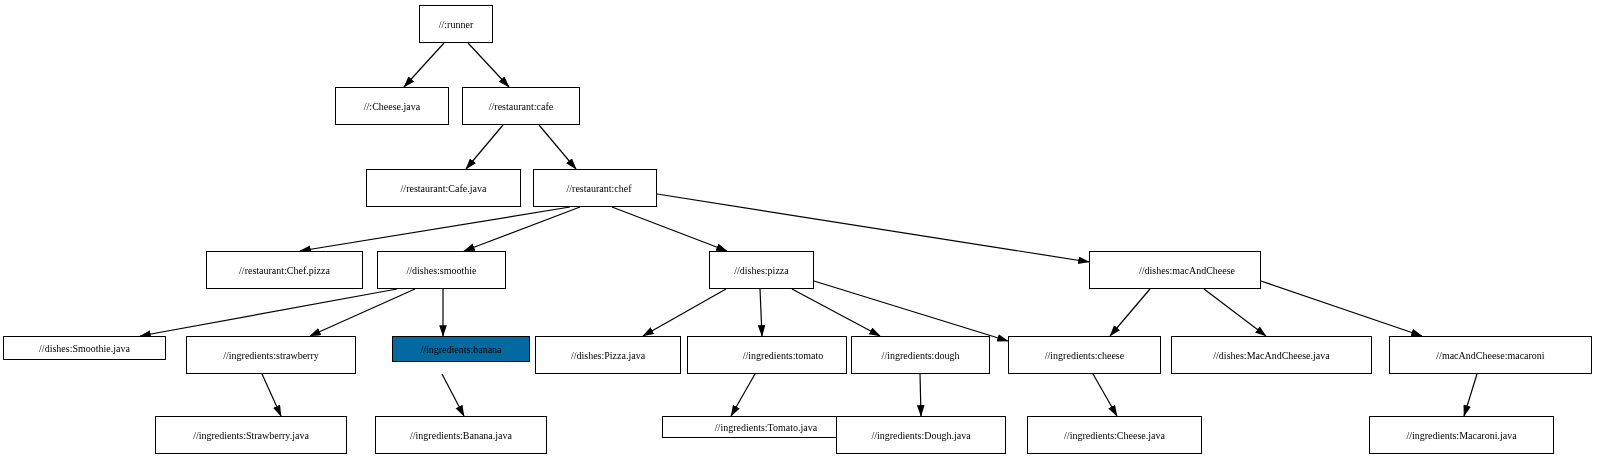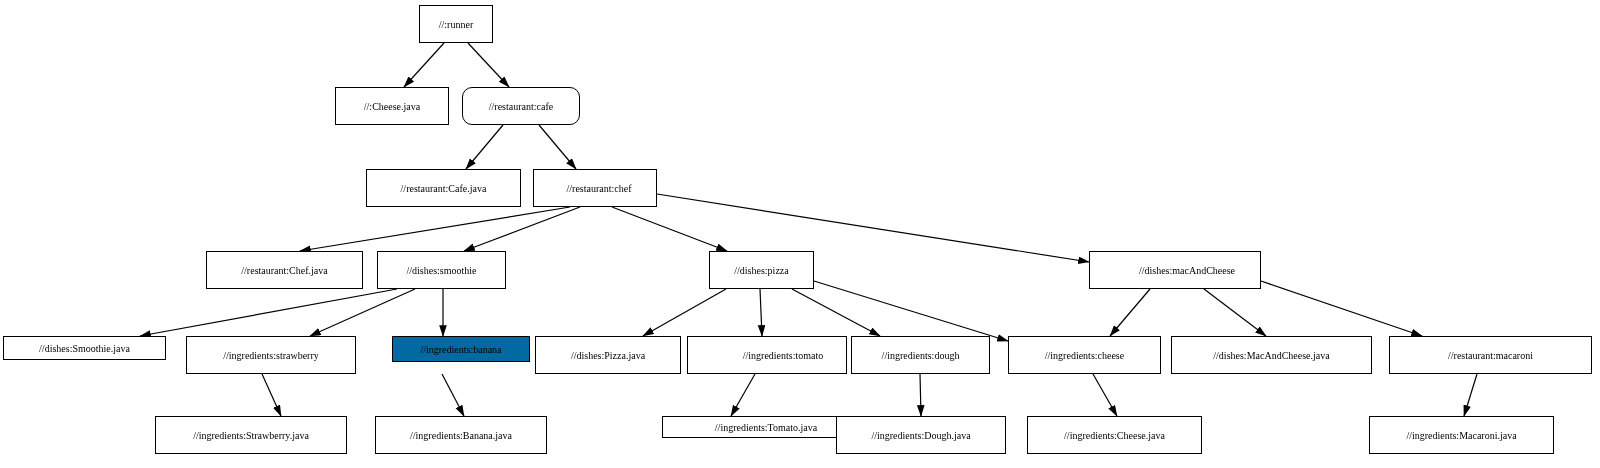--- a/index.html
+++ b/index.html
@@ -57,31 +57,31 @@
         <line x1="1477" y1="374" x2="1464" y2="416" stroke="#000000" stroke-width="1.2" marker-end="url(#arrow)"></line>
       </g>
   </svg>
   <div id="node-layer">
       <div class="node" style="left: 419px; top: 5px; width: 74px; height: 38px; border-color: rgb(0, 0, 0); background: rgb(255, 255, 255);">
         <span>//:runner</span>
       </div>
       <div class="node" style="left: 335px; top: 87px; width: 114px; height: 38px; border-color: rgb(0, 0, 0); background: rgb(255, 255, 255);">
         <span>//:Cheese.java</span>
       </div>
-      <div class="node" style="left: 462px; top: 87px; width: 118px; height: 38px; border-color: rgb(0, 0, 0); background: rgb(255, 255, 255); border-radius: 10px;">
+      <div class="node" style="left: 462px; top: 87px; width: 118px; height: 38px; border-color: rgb(0, 0, 0); background: rgb(255, 255, 255);">
         <span>//restaurant:cafe</span>
       </div>
       <div class="node" style="left: 366px; top: 169px; width: 155px; height: 38px; border-color: rgb(0, 0, 0); background: rgb(255, 255, 255);">
         <span>//restaurant:Cafe.java</span>
       </div>
       <div class="node" style="left: 533px; top: 169px; width: 124px; height: 38px; border-color: rgb(0, 0, 0); background: rgb(255, 255, 255); padding-left: 8px;">
         <span>//restaurant:chef</span>
       </div>
       <div class="node" style="left: 206px; top: 251px; width: 157px; height: 38px; border-color: rgb(0, 0, 0); background: rgb(255, 255, 255);">
-        <span>//restaurant:Chef.java</span>
+        <span>//restaurant:Chef.pizza</span>
       </div>
       <div class="node" style="left: 377px; top: 251px; width: 129px; height: 38px; border-color: rgb(0, 0, 0); background: rgb(255, 255, 255);">
         <span>//dishes:smoothie</span>
       </div>
       <div class="node" style="left: 709px; top: 251px; width: 105px; height: 38px; border-color: rgb(0, 0, 0); background: rgb(255, 255, 255);">
         <span>//dishes:pizza</span>
       </div>
       <div class="node" style="left: 1089px; top: 251px; width: 172px; height: 38px; border-color: rgb(0, 0, 0); background: rgb(255, 255, 255); padding-left: 24px;">
         <span>//dishes:macAndCheese</span>
       </div>
@@ -103,21 +103,21 @@
       <div class="node" style="left: 851px; top: 336px; width: 139px; height: 38px; border-color: rgb(0, 0, 0); background: rgb(255, 255, 255);">
         <span>//ingredients:dough</span>
       </div>
       <div class="node" style="left: 1008px; top: 336px; width: 153px; height: 38px; border-color: rgb(0, 0, 0); background: rgb(255, 255, 255);">
         <span>//ingredients:cheese</span>
       </div>
       <div class="node" style="left: 1171px; top: 336px; width: 201px; height: 38px; border-color: rgb(0, 0, 0); background: rgb(255, 255, 255);">
         <span>//dishes:MacAndCheese.java</span>
       </div>
       <div class="node" style="left: 1389px; top: 336px; width: 203px; height: 38px; border-color: rgb(0, 0, 0); background: rgb(255, 255, 255);">
-        <span>//restaurant:macaroni</span>
+        <span>//macAndCheese:macaroni</span>
       </div>
       <div class="node" style="left: 155px; top: 416px; width: 192px; height: 38px; border-color: rgb(0, 0, 0); background: rgb(255, 255, 255);">
         <span>//ingredients:Strawberry.java</span>
       </div>
       <div class="node" style="left: 375px; top: 416px; width: 172px; height: 38px; border-color: rgb(0, 0, 0); background: rgb(255, 255, 255);">
         <span>//ingredients:Banana.java</span>
       </div>
       <div class="node" style="left: 662px; top: 416px; width: 177px; height: 22px; border-color: rgb(0, 0, 0); background: rgb(255, 255, 255); padding-left: 31px;">
         <span>//ingredients:Tomato.java</span>
       </div>

